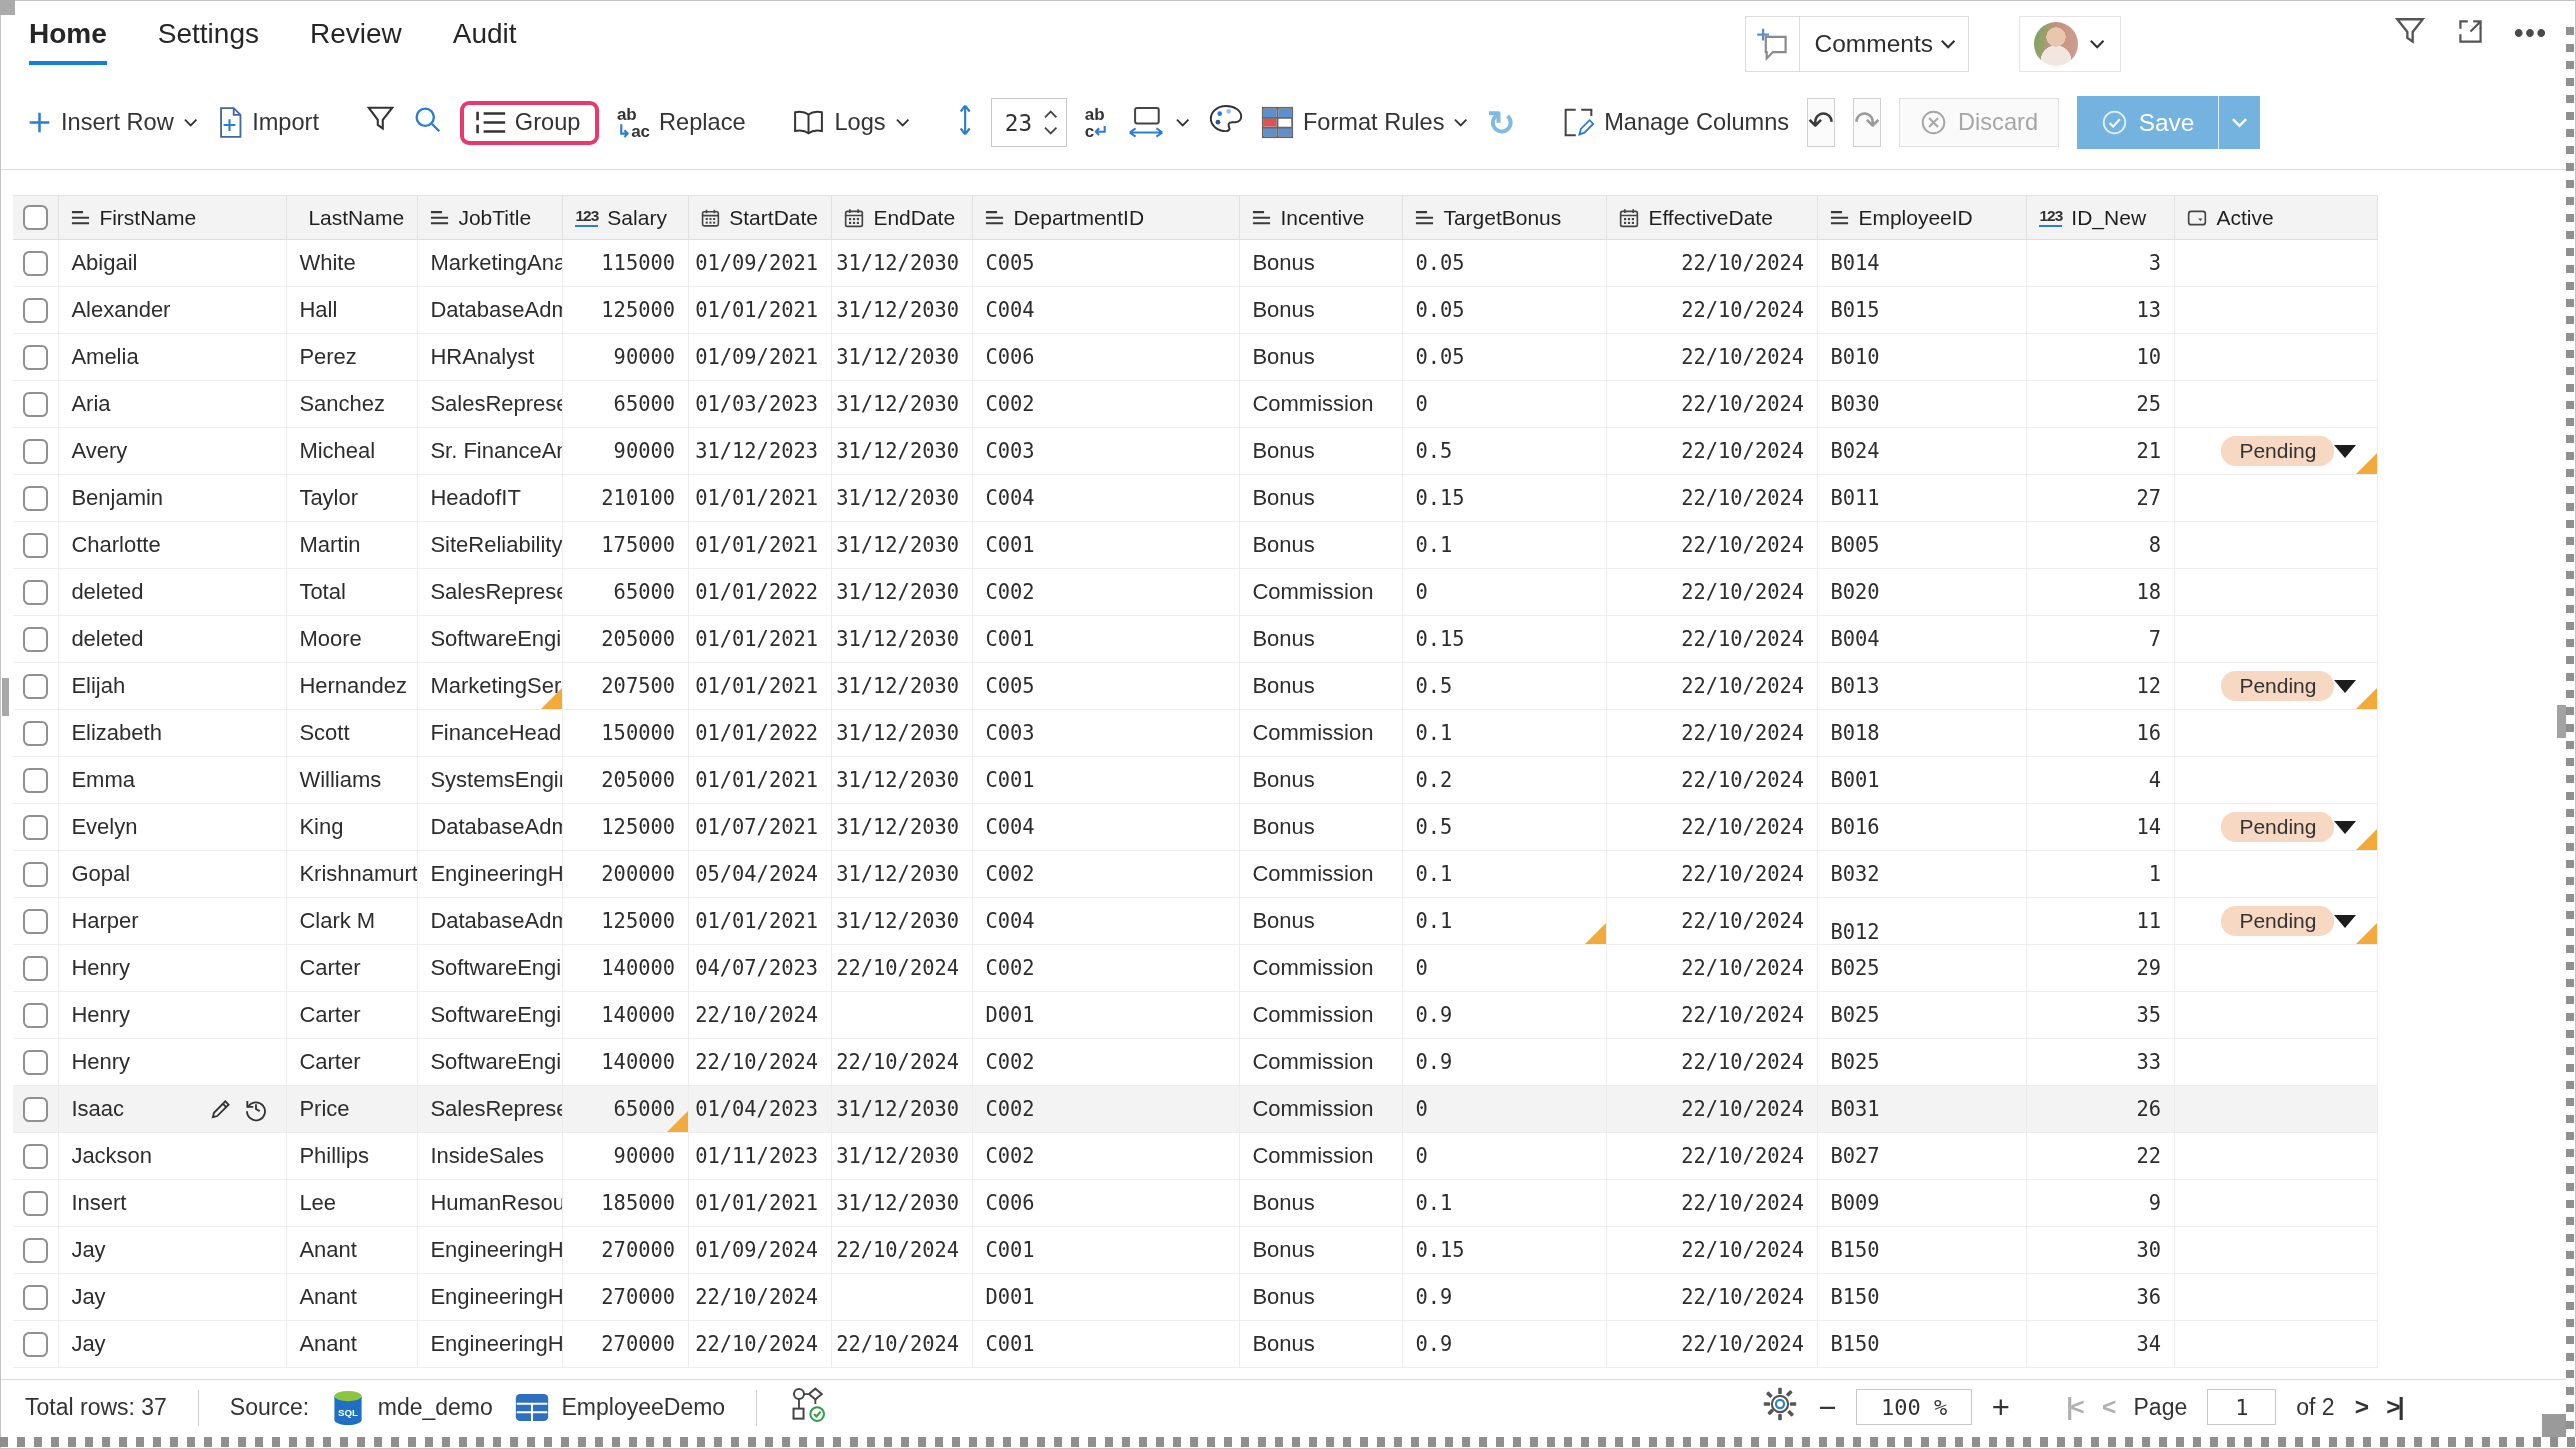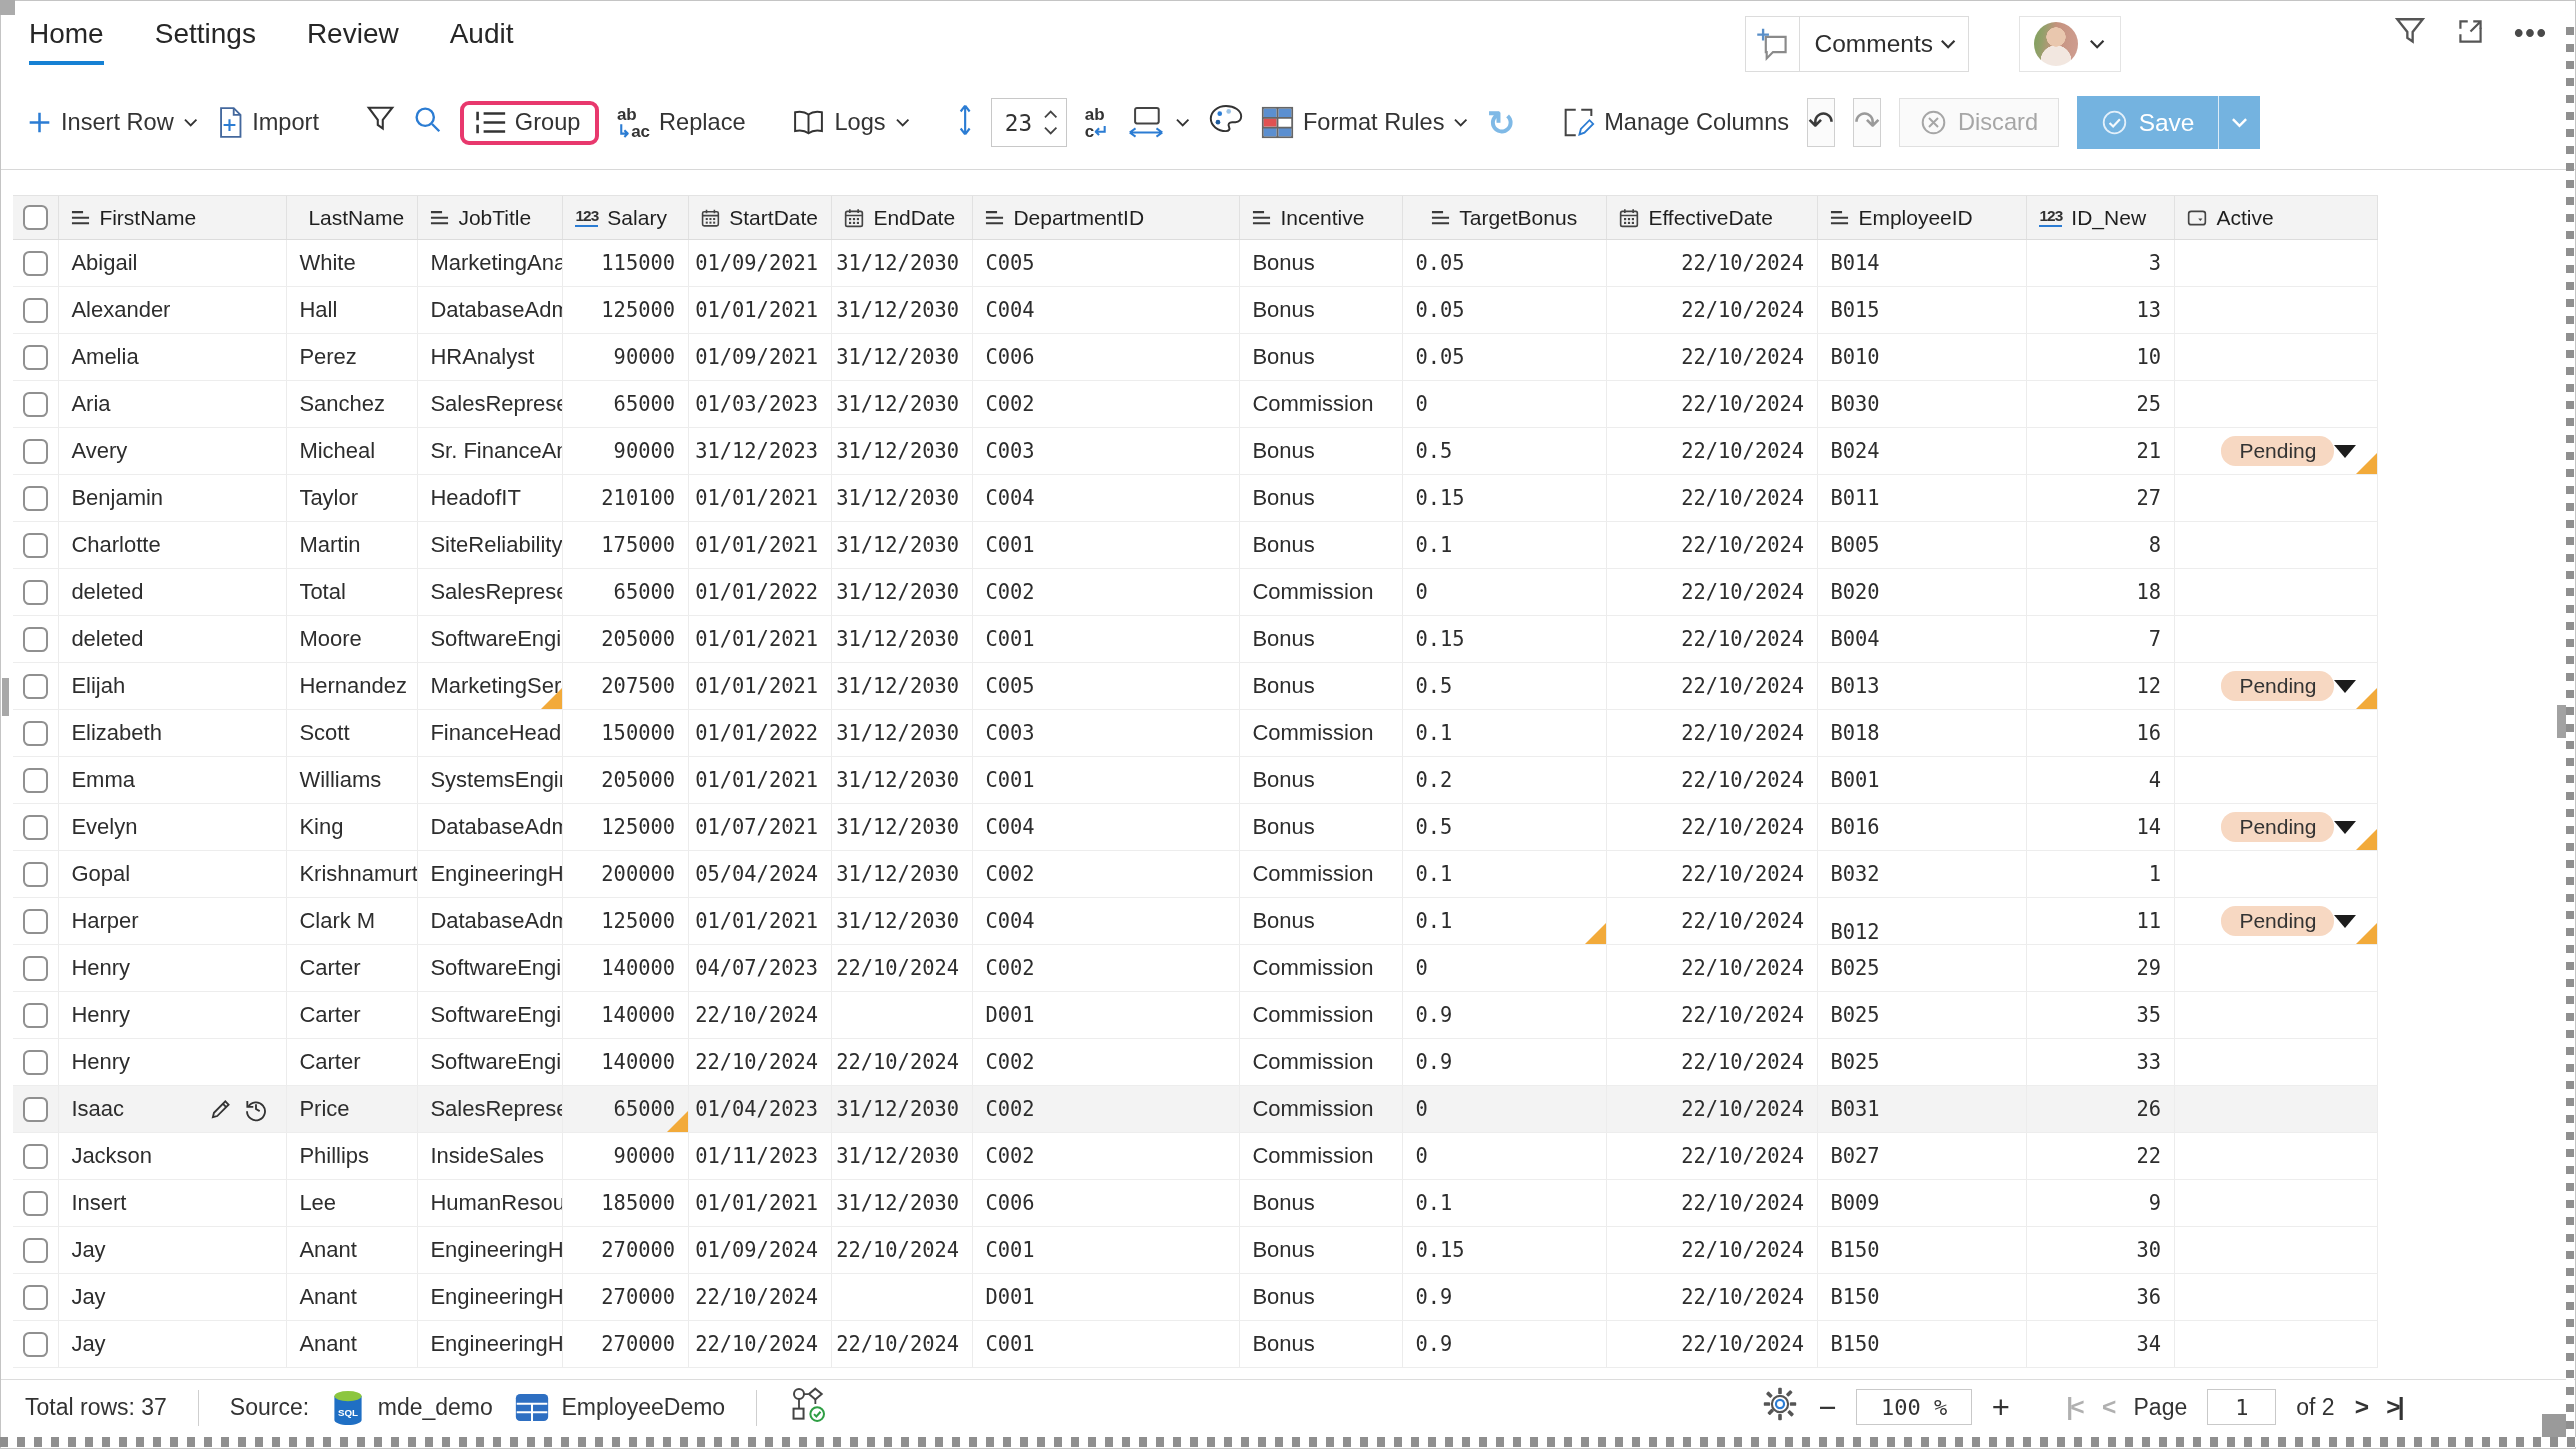--- a/index.html
+++ b/index.html
@@ -14,21 +14,21 @@
     background:repeating-linear-gradient(to right,#8f8f8f 0 8.2px,#ffffff 8.2px 17px); }
   .dots-right { position:absolute; top:27px; bottom:12.7px; right:1.8px; width:8.2px; z-index:52;
     background:repeating-linear-gradient(to bottom,#8f8f8f 0 8.2px,#ffffff 8.2px 17px); }
   .scroll-thumb-right { position:absolute; right:10px; top:705px; width:9px; height:33px; background:#a2a2a2; z-index:53; }
   .scroll-thumb-left { position:absolute; left:1.8px; top:678px; width:7.3px; height:38px; background:#a8a8a8; z-index:53; }
   .resize-corner { position:absolute; right:10px; bottom:11.8px; width:23.6px; height:23.6px; background:#9a9a9a; z-index:53; }
 
   
   .tabs { position:absolute; left:29px; top:18px; display:flex; gap:51px; font-size:28px; color:#262626; }
   .tab { padding-bottom:11px; cursor:default; }
-  .tab.active { font-weight:normal; border-bottom:4.5px solid #1681d4; }
+  .tab.active { font-weight:bold; border-bottom:4.5px solid #1681d4; }
 
   .top-right-btn { position:absolute; top:16.3px; height:56px; display:flex; align-items:center; background:#fff; border:0.9px solid #dcdcdc; }
   .comments-btn { left:1745px; }
   .comments-icon-box { width:54px; height:100%; display:flex; align-items:center; justify-content:center; border-right:0.9px solid #dcdcdc; }
   .comments-label { font-size:24.5px; color:#2e2e2e; padding:0 7.3px 0 14.5px; }
   .avatar-btn { left:2019px; width:102px; justify-content:center; gap:11px; border-color:#e4e4e4; }
   .avatar { width:44px; height:44px; border-radius:50%;
     background:
       radial-gradient(circle at 50% 34%, #e9c7ae 0 26%, transparent 27%),
       radial-gradient(circle at 50% 88%, #f2e7e0 0 34%, transparent 35%),
@@ -364,21 +364,21 @@
           <path d="M1 2.5h13M1 9h20M1 15.5h20" stroke="#3a3a3a" stroke-width="2.5"></path>
         </svg>
         <span>DepartmentID</span>
       </div>
       <div class="g-cell" style="width: 163px;">
         <svg width="19" height="15.4" viewBox="0 0 22 18">
           <path d="M1 2.5h13M1 9h20M1 15.5h20" stroke="#3a3a3a" stroke-width="2.5"></path>
         </svg>
         <span>Incentive</span>
       </div>
-      <div class="g-cell" style="width: 204px; justify-content: center;">
+      <div class="g-cell" style="width: 204px;">
         <svg width="19" height="15.4" viewBox="0 0 22 18">
           <path d="M1 2.5h13M1 9h20M1 15.5h20" stroke="#3a3a3a" stroke-width="2.5"></path>
         </svg>
         <span>TargetBonus</span>
       </div>
       <div class="g-cell" style="width: 211px;">
         <svg width="20" height="20" viewBox="0 0 24 24">
           <rect x="2" y="4" width="20" height="18" rx="2" fill="none" stroke="#444" stroke-width="2"></rect>
           <path d="M2 9h20M7 1.5V6M17 1.5V6" stroke="#444" stroke-width="2"></path>
           <g fill="#444">

